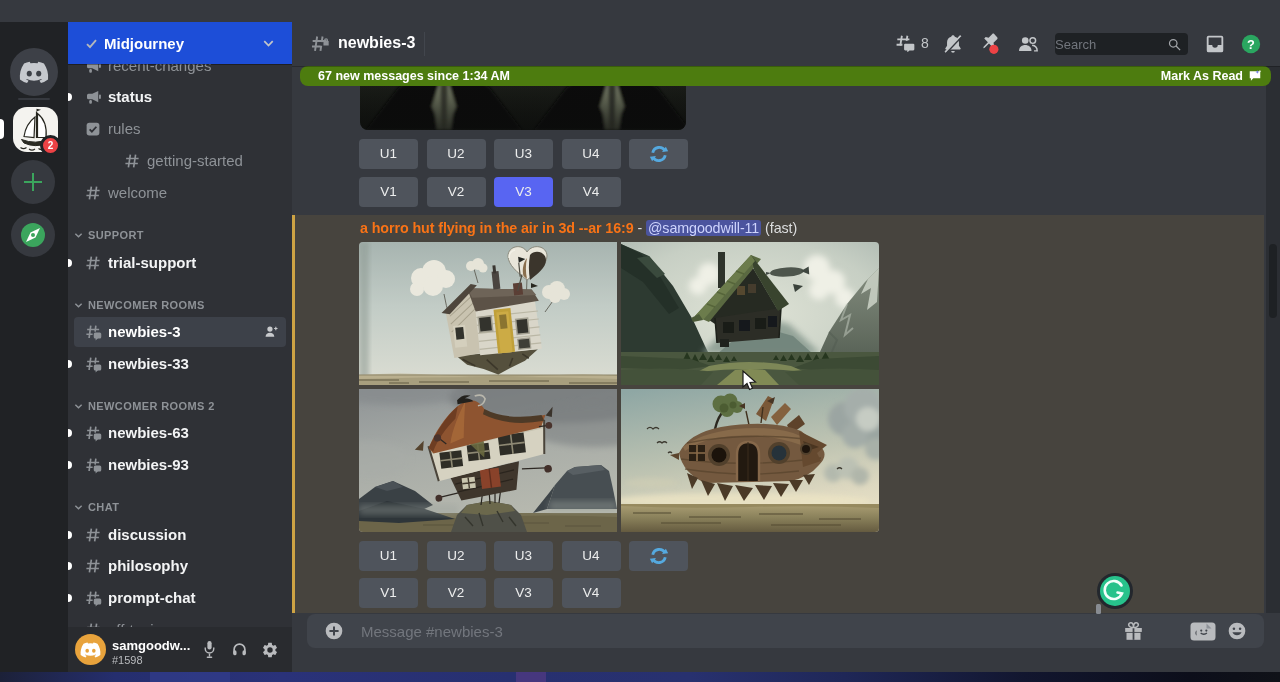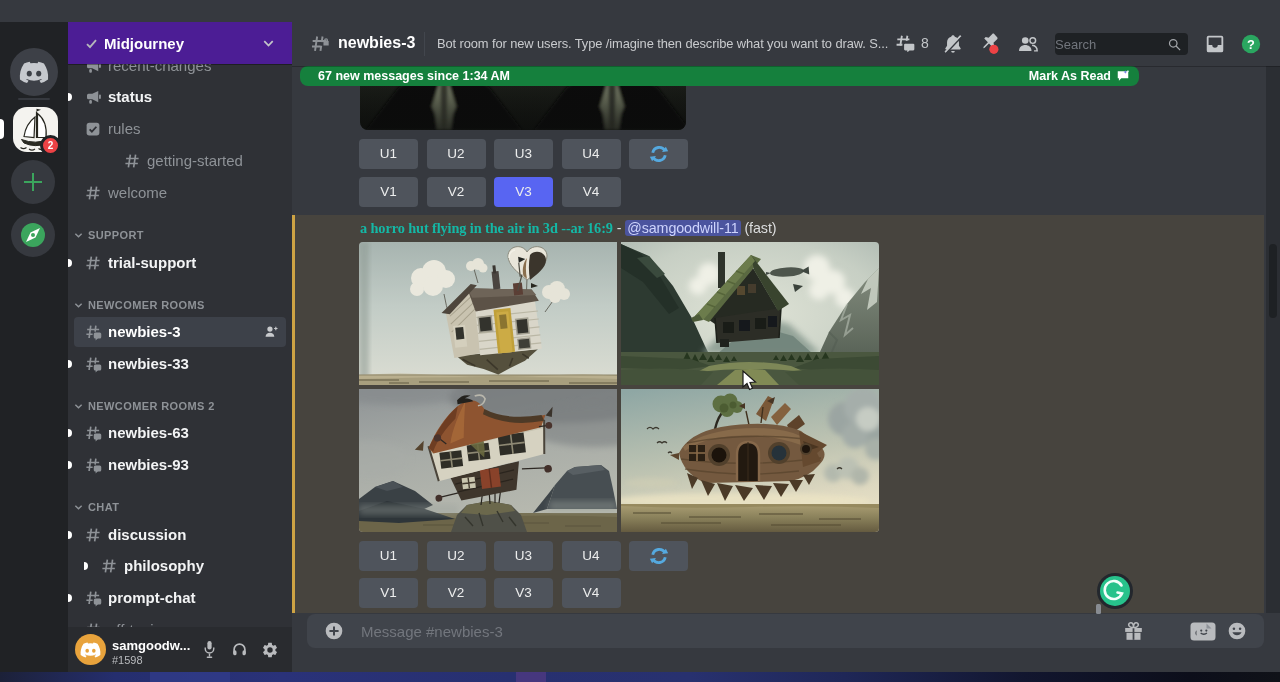--- a/index.html
+++ b/index.html
@@ -26,21 +26,21 @@
 #rail .badge { position:absolute; left:40px; top:113px; width:21px; height:21px; border-radius:50%;
   background:#ed4245; border:3px solid #202225; color:#fff; font-size:10px; font-weight:700;
   text-align:center; line-height:15px; }
 #rail .pill { position:absolute; left:0; top:97px; width:4px; height:20px; background:#fff; border-radius:0 4px 4px 0; }
 #rail .plus, #rail .compass { position:absolute; left:11px; width:44px; height:44px; border-radius:50%; background:#36393f; }
 #rail .plus { top:138px; }
 #rail .compass { top:191px; }
 
 
 #sidebar { left:68px; top:22px; width:224px; height:650px; background:#2f3136; z-index:10; }
-#sheader { position:absolute; left:0; top:0; width:224px; height:42px; background:#4c1d95;
+#sheader { position:absolute; left:0; top:0; width:224px; height:42px; background:#1d4ed8;
   box-shadow:0 1px 0 rgba(0,0,0,.35); z-index:5; }
 #sheader .nm { position:absolute; left:36px; top:13px; font-size:15px; font-weight:700; color:#fff; }
 .chrow { position:absolute; left:0; width:224px; height:32px; }
 .chrow .ic { position:absolute; left:16px; top:7px; width:18px; height:18px; }
 .chrow .nm { position:absolute; left:40px; top:7px; font-size:15px; color:#8e9297; }
 .chrow.unread .nm { color:#f3f4f5; font-weight:700; }
 .chrow .upill { position:absolute; left:0px; top:12px; width:4px; height:8px; background:#fff; border-radius:0 4px 4px 0; }
 .selrow { position:absolute; left:6px; width:212px; height:30px; background:#3d4149; border-radius:4px; }
 .cat { position:absolute; left:6px; width:210px; height:22px; color:#8e9297;
   font-size:11px; font-weight:700; letter-spacing:0.4px;text-align:right; }
@@ -53,38 +53,38 @@
 #chat { left:292px; top:22px; width:988px; height:650px; background:#36393f; z-index:5; }
 #chathead { position:absolute; left:0; top:0; width:988px; height:44px; background:#36393f;
   box-shadow:0 1px 0 rgba(0,0,0,.25); z-index:8; }
 #chathead .hname { position:absolute; left:46px; top:12px; font-size:16px; font-weight:700; color:#fff; }
 #chathead .divider { position:absolute; left:132px; top:10px; width:1px; height:24px; background:#42464d; }
 #chathead .topic { position:absolute; left:145px; top:14px; font-size:12.9px; color:#c9cbce; letter-spacing:-0.1px; }
 #searchbox { position:absolute; left:763px; top:11px; width:133px; height:22px; background:#1e2124;
   border-radius:4px; }
 #searchbox .st { position:absolute; left:0; top:4px; font-size:13px; color:#72767d; }
 
-#unreadbar { position:absolute; left:8px; top:44px; width:839px; height:20px; background:#15803d;
+#unreadbar { position:absolute; left:8px; top:44px; width:971px; height:20px; background:#4d7c0f;
   border-radius:8px; z-index:7; }
 #unreadbar .lt { position:absolute; left:18px; top:3px; font-size:12.5px; font-weight:700; color:#fff; }
 #unreadbar .rt { position:absolute; right:28px; top:3px; font-size:12.5px; font-weight:700; color:#fff; }
 
 
 #m1img { position:absolute; left:68px; top:42px; width:326px; height:66px; border-radius:0 0 8px 8px; overflow:hidden; }
 
 
 .btn { position:absolute; width:59px; height:30px; background:#4f545c; border-radius:4px;
   color:#eceded; font-size:13.5px; font-weight:500; text-align:center; line-height:30px; }
 .btn.blurple { background:#5865f2; }
 
 
 #mention { position:absolute; left:0; top:193px; width:972px; height:398px;
   background:rgba(224,170,60,0.10); border-left:3px solid #cda344; }
 #mline { position:absolute; left:68px; top:198px; font-size:14.3px; color:#dcddde; letter-spacing:-0.1px; }
-#mline b { color:#14b8a6; font-weight:700;font-family:Liberation Serif, serif; }
+#mline b { color:#f97316; font-weight:700; }
 #mline .pill2 { background:#4b549e; color:#ced4fd; border-radius:3px; padding:0 2px; font-weight:500; }
 #grid { position:absolute; left:67px; top:220px; width:520px; height:290px; border-radius:4px; overflow:hidden; }
 #grid svg { position:absolute; }
 
 
 #inputbar { position:absolute; left:15px; top:592px; width:957px; height:34px; background:#40444b;
   border-radius:8px; z-index:9; }
 #inputbar .ph { position:absolute; left:54px; top:9px; font-size:15px; color:#72767d; }
 
 
@@ -142,21 +142,20 @@
           </defs>
       </svg>
     </div>
     <div id="chathead">
       <span style="position:absolute; left:17px; top:11px;"><svg viewBox="0 0 24 24" width="21" height="21">
             <path fill="none" stroke="#8e9297" stroke-width="2.2" d="M9.3 4L6.9 20.5M15.5 4l-1 6.5M14 14.5l-.9 6M4.2 9.2h16M3.4 15.4h9.9"></path>
             <path fill="#8e9297" d="M17.2 9.2v-1a2.3 2.3 0 0 1 4.6 0v1h.7v5h-6v-5zm1.5 0h1.6v-1a.8.8 0 0 0-1.6 0z"></path>
           </svg></span>
       <span class="hname">newbies-3</span>
       <div class="divider"></div>
-      <span class="topic">Bot room for new users. Type /imagine then describe what you want to draw. S...</span>
       <span style="position:absolute; left:602px; top:11px;"><svg viewBox="0 0 24 24" width="22" height="22">
             <path fill="none" stroke="#c3c6c9" stroke-width="2" d="M8.6 3L6.8 14M14.6 3l-.9 5.5M3.6 7h13.2M2.8 12.8h6.6"></path>
             <path fill="#c3c6c9" stroke="#36393f" stroke-width="1.6" d="M12.2 10.8H21a2 2 0 0 1 2 2v5a2 2 0 0 1-2 2h-3.8L13.7 23v-3.2h-1.5a2 2 0 0 1-2-2v-5a2 2 0 0 1 2-2z"></path>
           </svg></span>
       <span style="position:absolute; left:629px; top:13px; font-size:14px; color:#c3c6c9;">8</span>
       <span style="position:absolute; left:650px; top:11px;"><svg viewBox="0 0 24 24" width="22" height="22" fill="#c3c6c9">
             <path d="M12 2.5c.9 0 1.7.6 1.9 1.5 3 .8 4.6 3.2 4.6 6v4l1.8 2.7c.3.5 0 1.3-.7 1.3H4.4c-.7 0-1-.8-.7-1.3L5.5 14v-4c0-2.8 1.6-5.2 4.6-6 .2-.9 1-1.5 1.9-1.5z"></path>
             <path d="M10 19.5h4a2 2 0 0 1-4 0z"></path>
             <path d="M3.5 21L20.5 3" stroke="#c3c6c9" stroke-width="2"></path>
             <path d="M4.6 22.1L21.6 4.1" stroke="#36393f" stroke-width="1.4"></path>
@@ -702,21 +701,21 @@
             </svg></span>
           <span class="ct">CHAT</span>
         </div>
       <div class="chrow unread" style="top:497px;">
           <span class="upill"></span>
           <span class="ic"><svg viewBox="0 0 24 24" width="18" height="18">
               <path fill="none" stroke="#8e9297" stroke-width="2.2" d="M9.8 3.5L7.2 20.5M16.8 3.5l-2.6 17M4.2 8.7h16.6M3.2 15.3h16.6"></path>
             </svg></span>
           <span class="nm">discussion</span>
         </div>
-      <div class="chrow unread" style="top:528px;margin-left:16px;">
+      <div class="chrow unread" style="top:528px;">
           <span class="upill"></span>
           <span class="ic"><svg viewBox="0 0 24 24" width="18" height="18">
               <path fill="none" stroke="#8e9297" stroke-width="2.2" d="M9.8 3.5L7.2 20.5M16.8 3.5l-2.6 17M4.2 8.7h16.6M3.2 15.3h16.6"></path>
             </svg></span>
           <span class="nm">philosophy</span>
         </div>
       <div class="chrow unread" style="top:560px;">
           <span class="upill"></span>
           <span class="ic"><svg viewBox="0 0 24 24" width="18" height="18">
               <path fill="none" stroke="#8e9297" stroke-width="2.2" d="M9 3.5L6.8 20M15.8 3.5l-1 8M4.2 8.7h16M3.2 15h8.3"></path>

